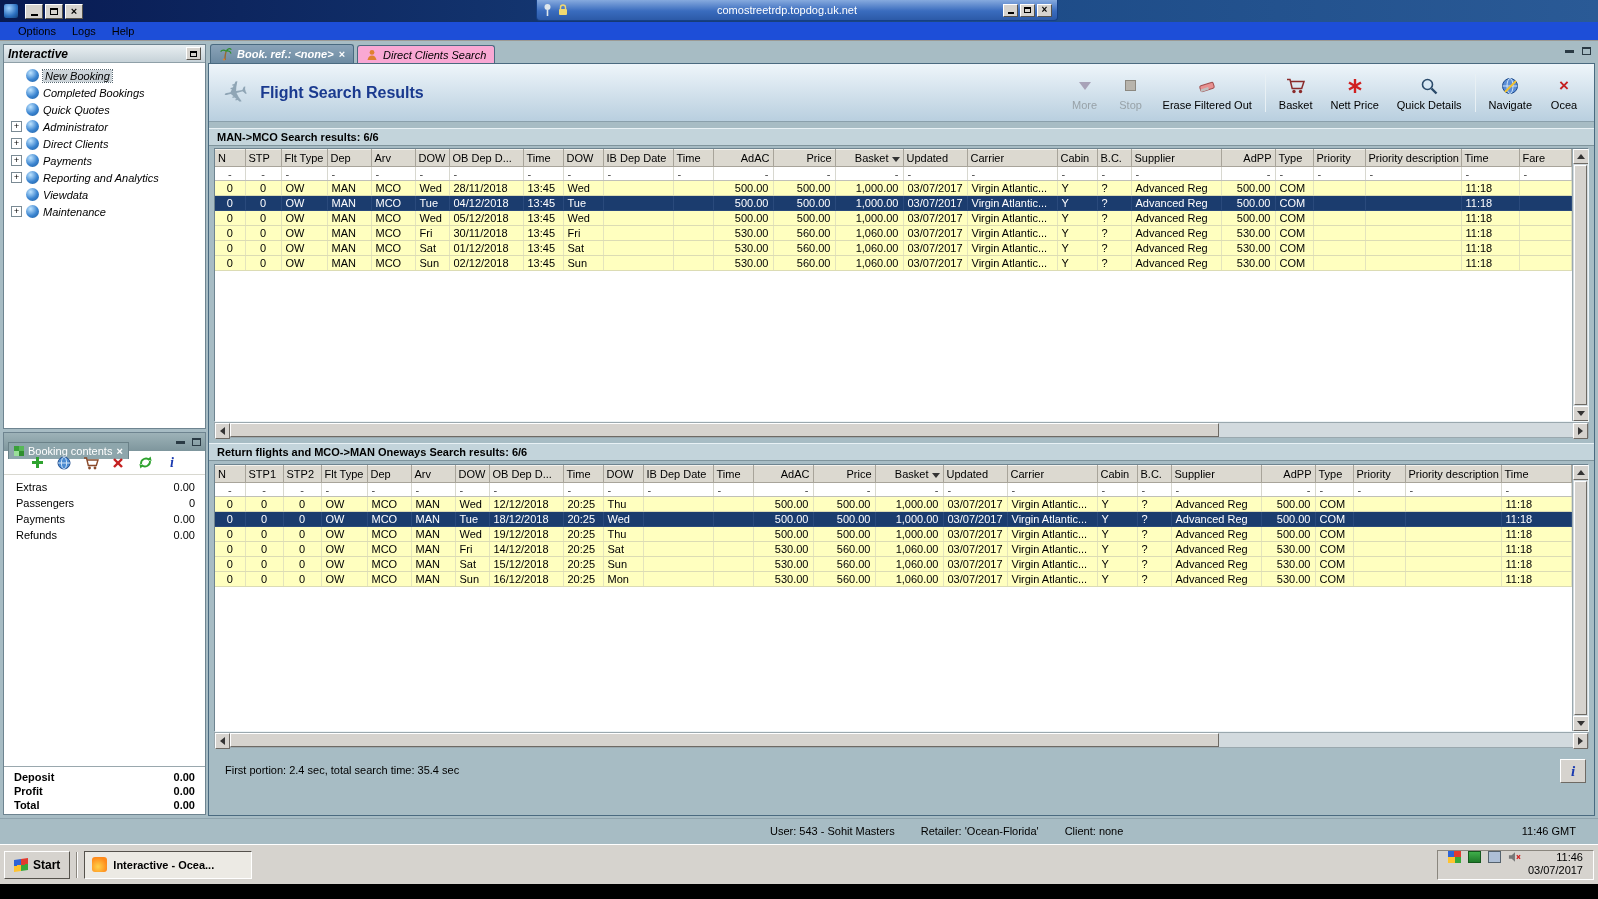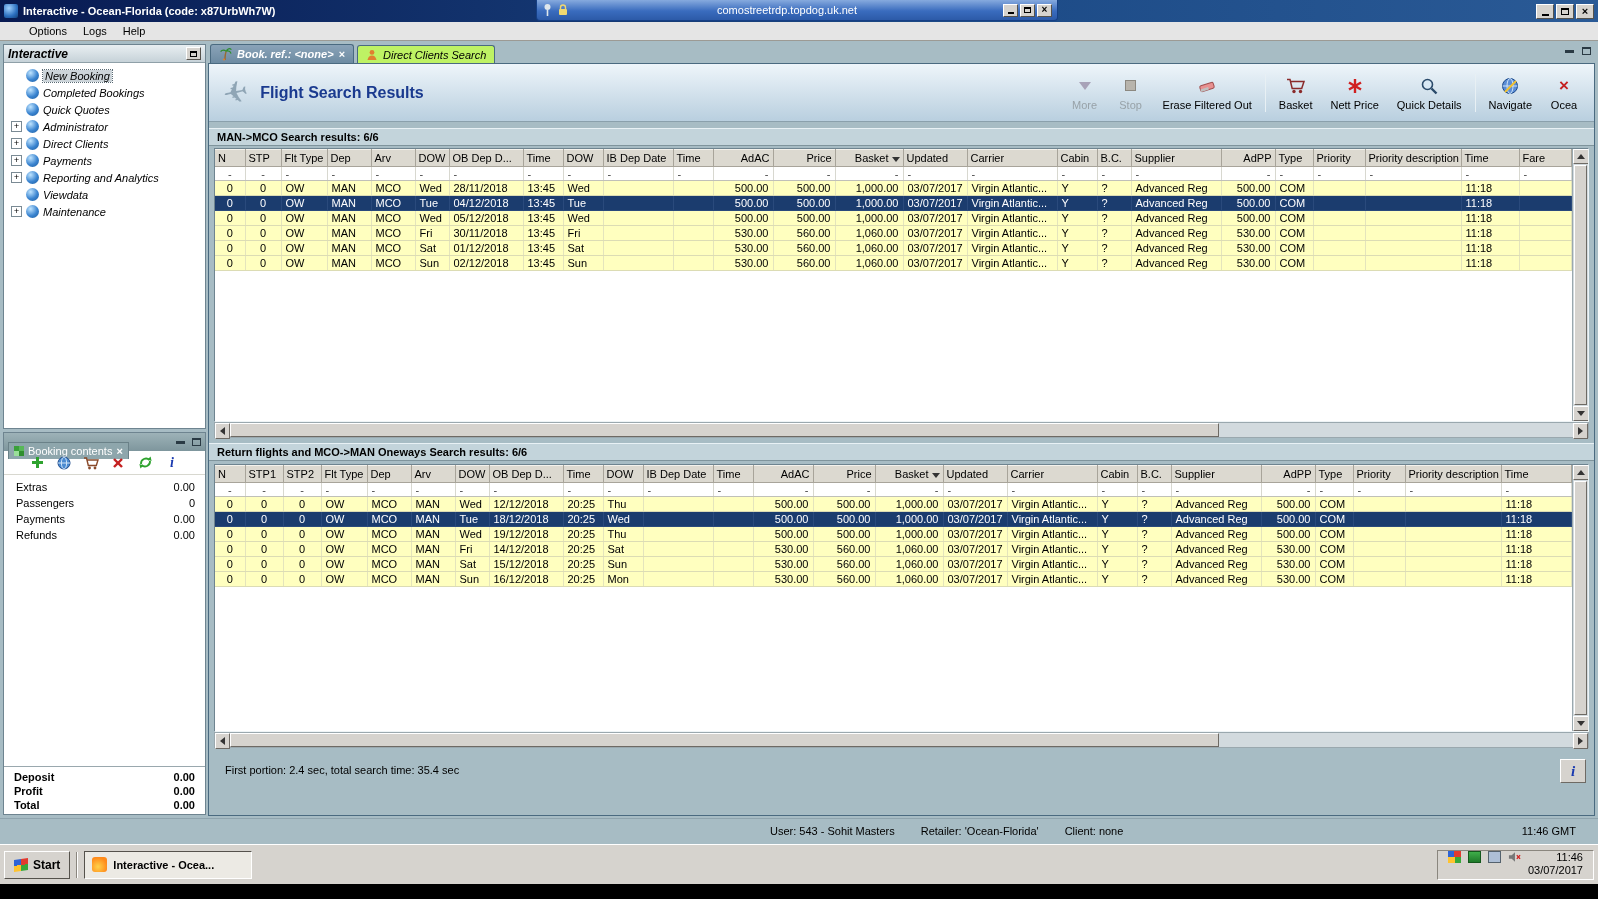--- a/index.html
+++ b/index.html
@@ -16,21 +16,21 @@
 .glyph-max{width:8px;height:7px;border:1px solid #000;border-top-width:2px;}
 .glyph-x{font-size:11px;font-weight:bold;line-height:10px;color:#000;}
 
 
 .rdpbar{position:absolute;left:536px;top:0;width:522px;height:21px;background:linear-gradient(#86aade,#3a6cbe 55%,#2c5aa8);border:1px solid #153f85;border-top:none;border-radius:0 0 4px 4px;display:flex;align-items:center;padding:0 5px;color:#fff;z-index:5;}
 .rdpbar .host{flex:1;text-align:center;font-size:11px;}
 .rdpbtn{width:15px;height:13px;background:#d6d3ce;border:1px solid;border-color:#fff #55524c #55524c #fff;margin-left:2px;display:flex;align-items:center;justify-content:center;flex:none;}
 .rdpbar svg{flex:none;margin-right:4px;}
 
 
-.menubar{position:absolute;top:22px;left:0;right:0;height:19px;background:#e5e5e5;border-bottom:1px solid #9c9a94;display:flex;align-items:center;padding-left:21px;}
+.menubar{position:absolute;top:22px;left:0;right:0;height:19px;background:#1d4ed8;border-bottom:1px solid #9c9a94;display:flex;align-items:center;padding-left:10px;}
 .menu-item{padding:2px 8px;cursor:default;}
 
 
 .appbody{position:absolute;top:41px;left:0;right:0;height:777px;background:#a7bcc4;}
 
 
 .panel{position:absolute;left:3px;width:203px;border:1px solid #6e8490;background:#fff;}
 .interactive-panel{top:3px;height:385px;font-style:italic;}
 .booking-panel{top:391px;height:383px;}
 .phead{height:18px;background:linear-gradient(#e9eff2,#c6d2d8);border-bottom:1px solid #8fa0a8;display:flex;align-items:center;padding:0 4px;font-weight:bold;font-size:12px;}
@@ -53,21 +53,21 @@
 .btoolbar .ticon{width:16px;height:16px;display:flex;align-items:center;justify-content:center;font-weight:bold;}
 .brow{display:flex;justify-content:space-between;padding:2px 10px 2px 12px;}
 .totals{position:absolute;left:0;right:0;bottom:2px;border-top:1px solid #9aa8ae;padding-top:3px;}
 .totals .brow{font-weight:bold;padding:1px 10px 1px 10px;}
 
 
 .main-panel{position:absolute;left:208px;top:3px;right:3px;height:772px;}
 .tabstrip{height:19px;display:flex;align-items:flex-end;padding-left:2px;position:relative;}
 .dtab{display:flex;align-items:center;gap:5px;padding:0 8px;height:19px;border:1px solid #4a6a80;border-bottom:none;border-radius:3px 3px 0 0;cursor:default;white-space:nowrap;font-style:italic;}
 .dtab.active{background:linear-gradient(#8aa3b8,#6d8ba2);color:#fff;font-weight:bold;}
-.dtab.inactive{background:#bef264;color:#000;height:18px;margin-left:3px;}
+.dtab.inactive{background:#f9a8d4;color:#000;height:18px;margin-left:3px;}
 .dtab .tx{font-weight:bold;font-size:11px;}
 .panel-ctrls{position:absolute;right:4px;top:3px;display:flex;gap:8px;align-items:center;}
 .pc-min{width:9px;height:3px;background:#2a3a44;}
 .pc-max{width:9px;height:8px;border:1px solid #2a3a44;border-top-width:2px;}
 .main-body{position:absolute;top:19px;left:0;right:0;bottom:0;border:1px solid #4a6a80;background:#a7bcc4;}
 
 
 .results-header{position:absolute;top:0;left:0;right:0;height:58px;background:linear-gradient(#eef5fa,#b9cfdf);border-bottom:1px solid #8aa0ac;display:flex;align-items:center;}
 .plane{font-size:30px;color:#8fa5b5;margin:0 12px 0 14px;transform:scaleX(-1) rotate(12deg);display:inline-block;}
 .rh-title{font-size:16px;font-weight:bold;color:#1a3a8f;}
@@ -145,21 +145,20 @@
 .tr-lan{background:linear-gradient(#3fae4a,#1f7a2a);border:1px solid #14581c;}
 .tr-disp{background:#aebfd6;border:1px solid #55626e;}
 </style>
 </head>
 <body>
 
 <div id="screen">
 
   <div class="titlebar">
     <span class="wicon"></span>
-    <span class="ttl">Interactive - Ocean-Florida (code: x87UrbWh7W)</span>
     <span class="winbtn">
         <span class="glyph-min"></span>
       </span>
     <span class="winbtn">
         <span class="glyph-max"></span>
       </span>
     <span class="winbtn">
         <span class="glyph-x">×</span>
       </span>
   </div>

